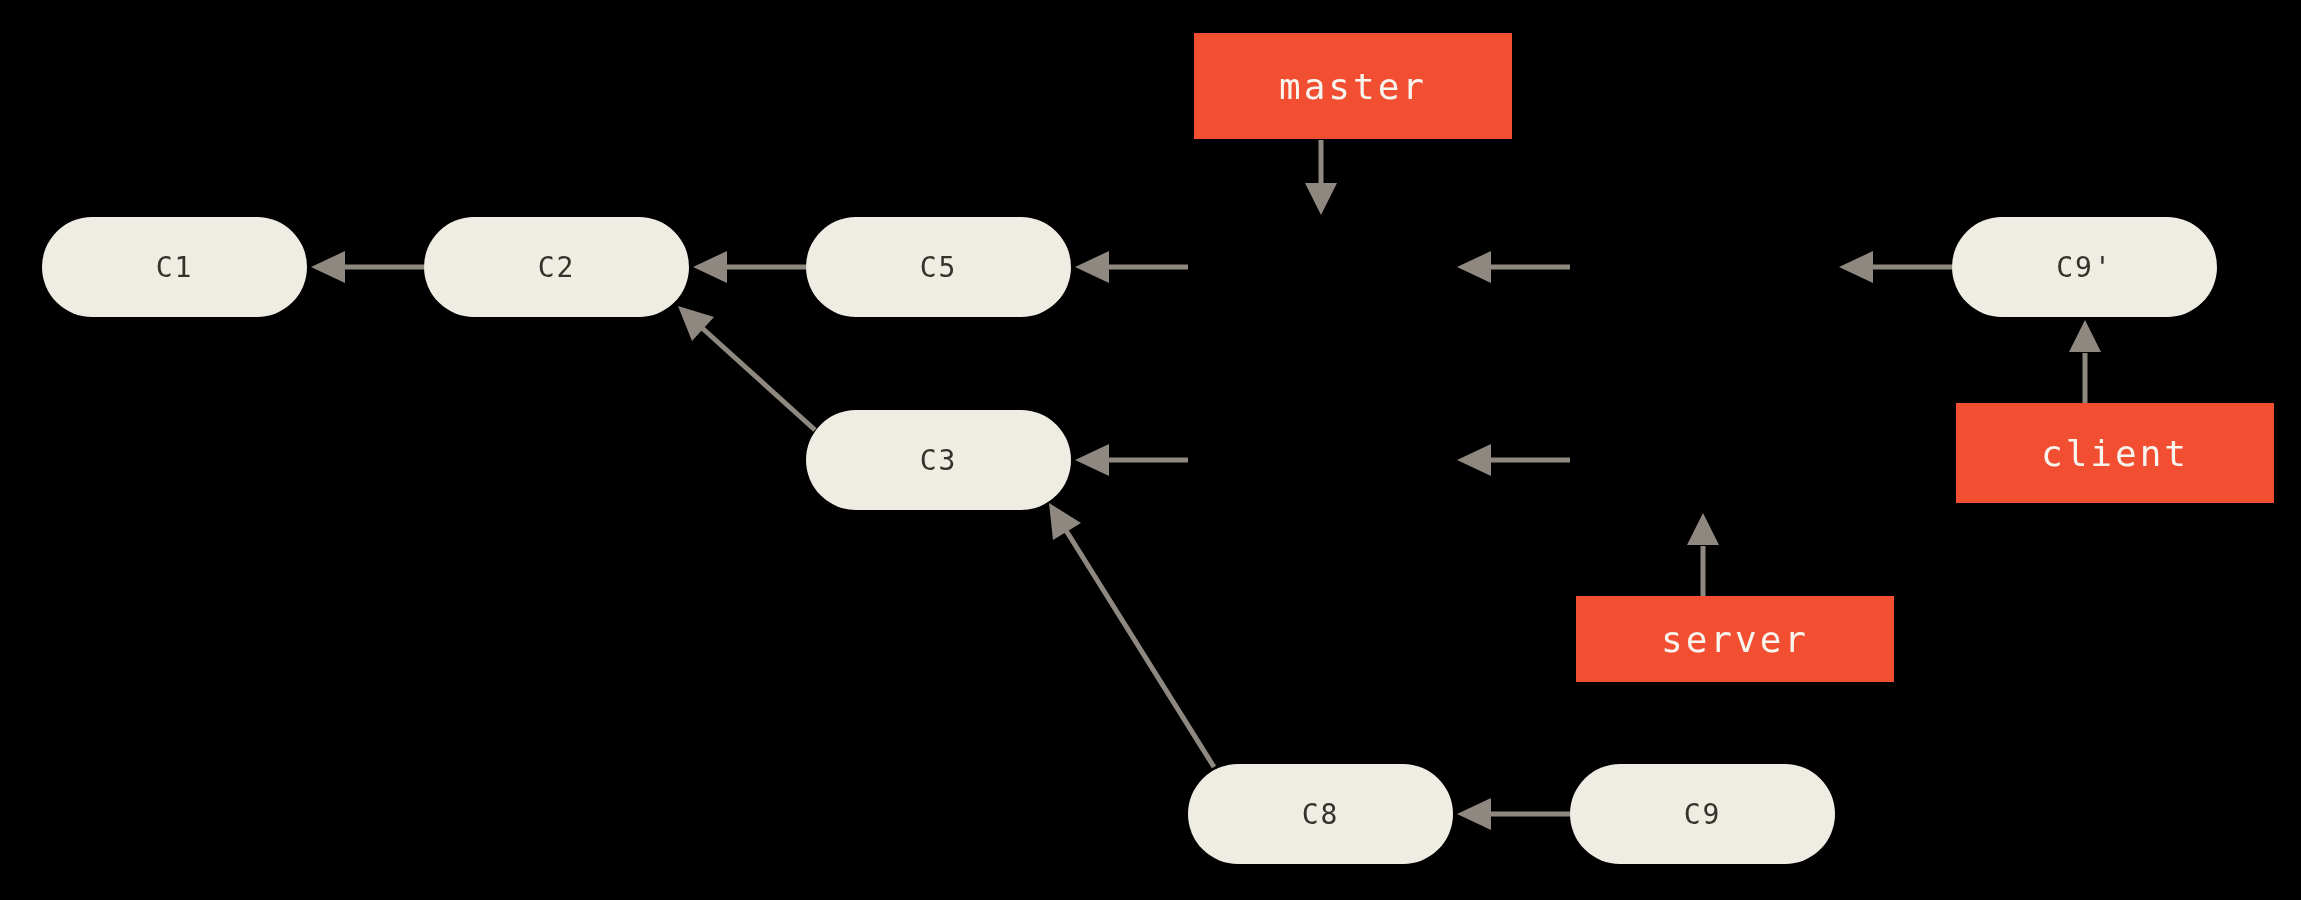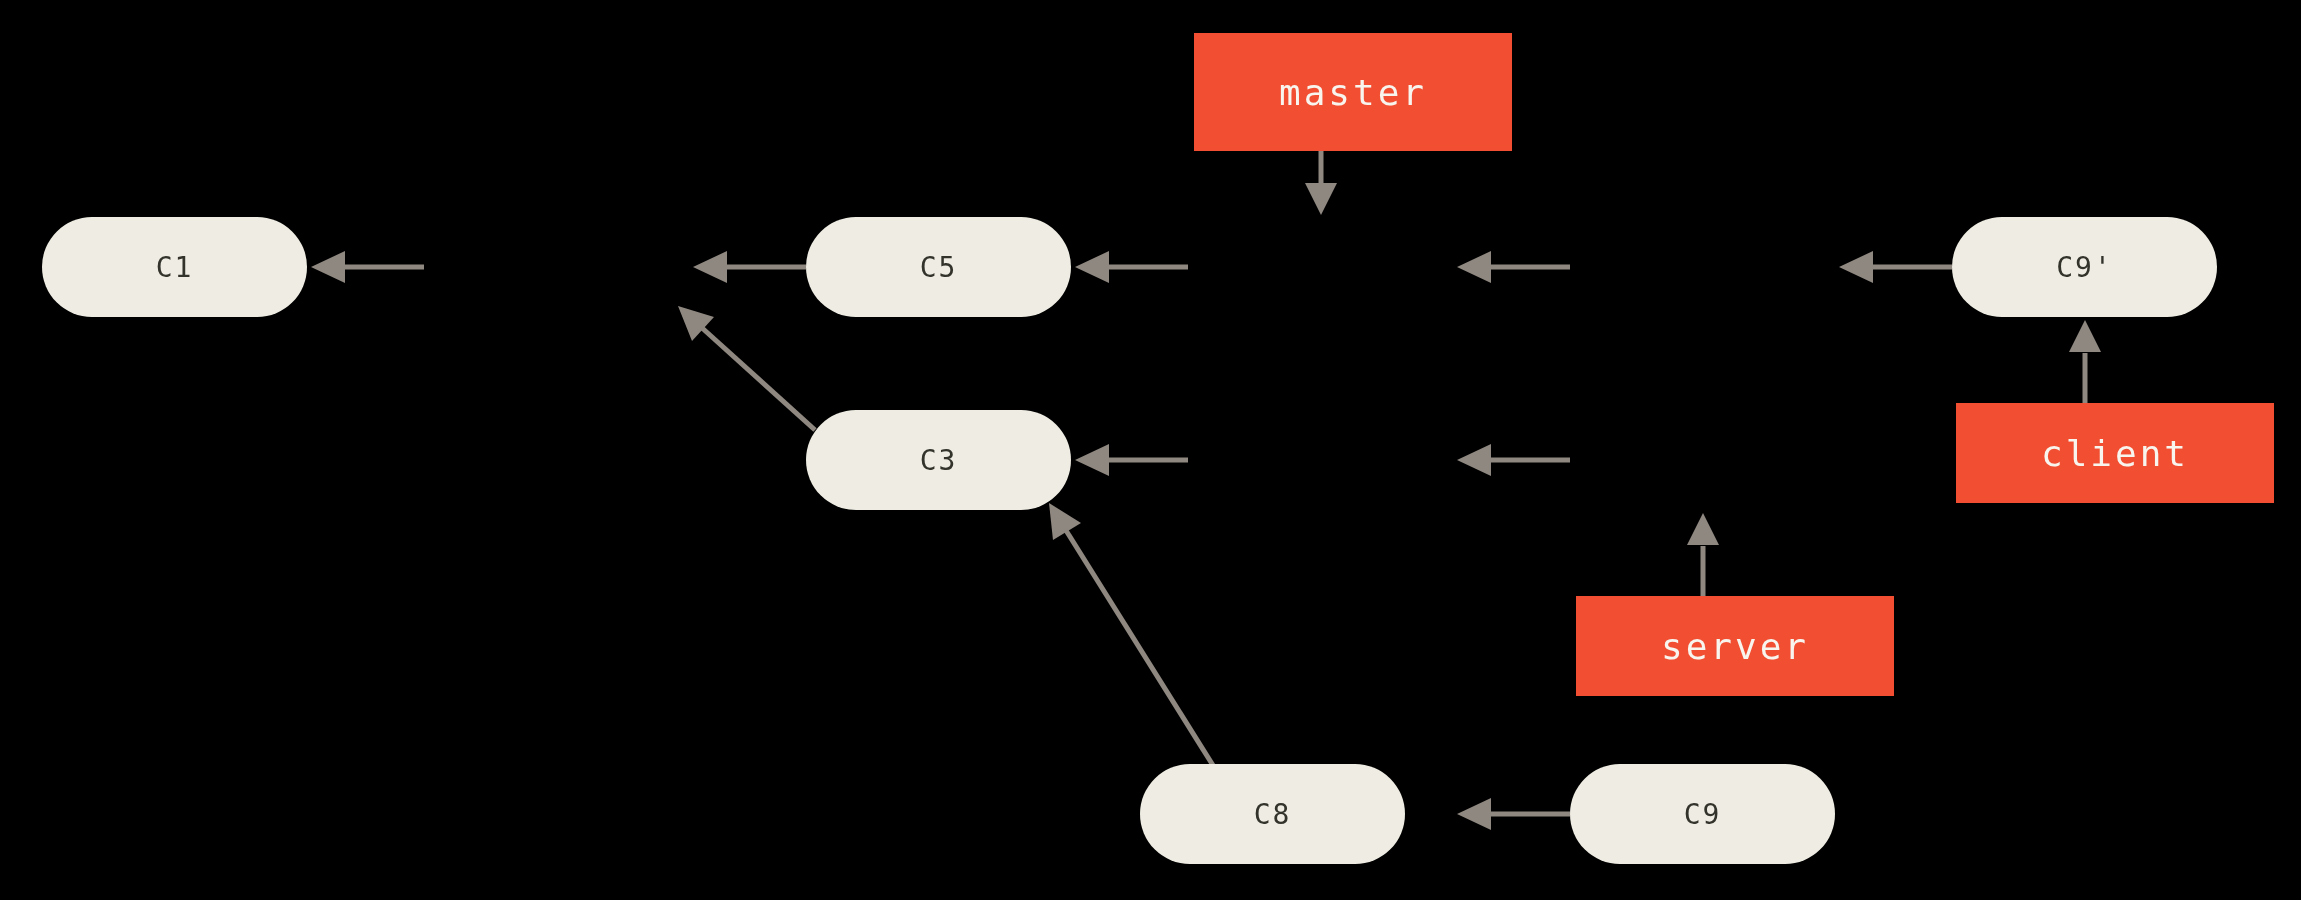--- a/index.html
+++ b/index.html
@@ -100,25 +100,26 @@
       <line x1="1703" y1="597" x2="1703" y2="546"></line>
         <polygon points="1703,513 1687,545 1719,545"></polygon>
     </g>
     <g>
       <line x1="2085" y1="404" x2="2085" y2="353"></line>
         <polygon points="2085,320 2069,352 2101,352"></polygon>
     </g>
   </svg>
 
   <div class="node" style="left:42px;top:217px">C1</div>
+  <div class="node" style="left:424px;top:217px">C2</div>
   <div class="node" style="left:806px;top:217px">C5</div>
   <div class="node" style="left:1952px;top:217px">C9'</div>
 
   <div class="node" style="left:806px;top:410px">C3</div>
 
-  <div class="node" style="left:1140px;top:764px">C8</div>
+  <div class="node" style="left:1188px;top:764px">C8</div>
   <div class="node" style="left:1570px;top:764px">C9</div>
 
-  <div class="branch" style="left:1194px;top:33px;height:118px">master</div>
+  <div class="branch" style="left:1194px;top:33px;height:106px">master</div>
   <div class="branch" style="left:1956px;top:403px;height:100px">client</div>
-  <div class="branch" style="left:1576px;top:596px;height:100px">server</div>
+  <div class="branch" style="left:1576px;top:596px;height:86px">server</div>
 
 </div>
 
 </body></html>

